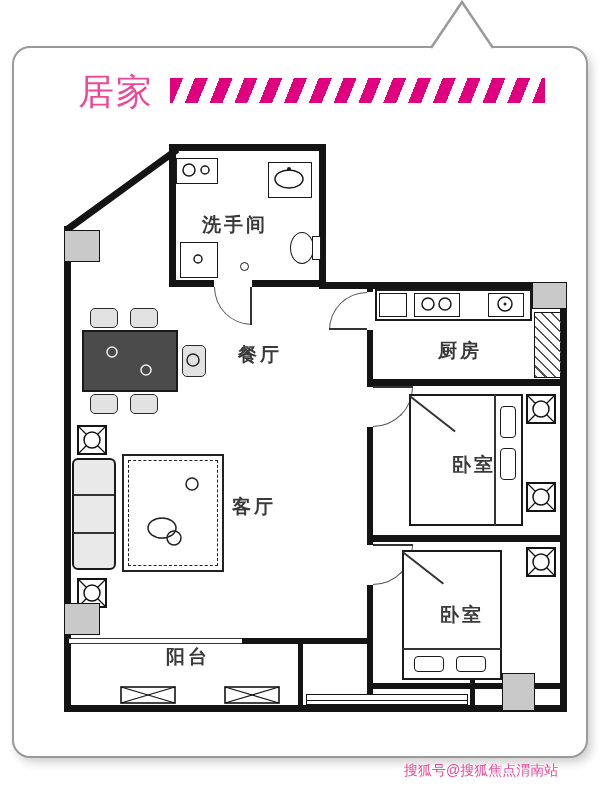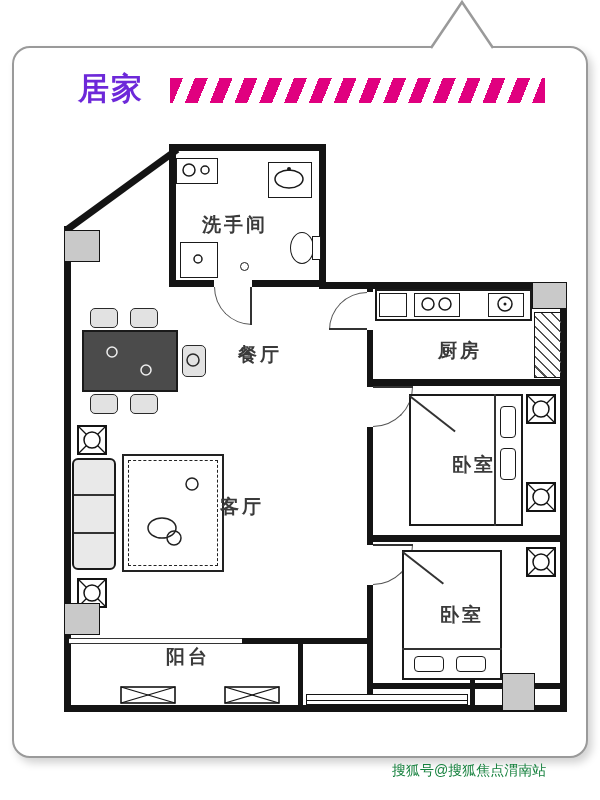--- a/index.html
+++ b/index.html
@@ -4,21 +4,21 @@
 <style>
   html,body{margin:0;padding:0;background:#fff;}
   .page{position:relative;width:600px;height:800px;background:#ffffff;overflow:hidden;
         font-family:"Liberation Sans",sans-serif;}
   .abs{position:absolute;box-sizing:border-box;}
   
   .card{left:12px;top:46px;width:576px;height:712px;background:#fff;border:2px solid #9a9a9a;
         border-radius:18px;box-shadow:4px 5px 9px rgba(0,0,0,.18);}
   .pointer{left:428px;top:0;width:68px;height:50px;z-index:3;}
   
-  .title{left:78px;top:68px;font-size:31px;font-weight:700;color:#6d28d9;letter-spacing:2px;z-index:4;}
+  .title{left:78px;top:68px;font-size:36px;font-weight:400;color:#ec4899;letter-spacing:2px;z-index:4;}
   .stripes{left:170px;top:78px;width:375px;height:25px;z-index:4;
            background:repeating-linear-gradient(112deg,var(--accent,#e0007f) 0 12px,#ffffff 12px 23px);}
   
   .plan{left:52px;top:142px;width:505px;height:585px;margin-left:12px;}
   .w{position:absolute;background:#141414;}
   .pier{position:absolute;background:#c9c9c9;border:1.5px solid #141414;box-sizing:border-box;z-index:2;}
   .fur{position:absolute;border:2px solid #1a1a1a;background:#fff;box-sizing:border-box;}
   .fur-thin{position:absolute;border:1.5px solid #1a1a1a;background:#fff;box-sizing:border-box;}
   .dark{background:#4b4b4b;}
   .lite{background:#e9e9e9;}
@@ -30,21 +30,21 @@
   .arc-tl{border-top:1.5px solid #555;border-left:1.5px solid #555;border-top-left-radius:100%;}
   .arc-br{border-right:1.5px solid #555;border-bottom:1.5px solid #555;border-bottom-right-radius:100%;}
   .flue{position:absolute;border:1.5px solid #141414;background:
         repeating-linear-gradient(45deg,#555 0 1.5px,transparent 1.5px 7px);box-sizing:border-box;}
   .dline{position:absolute;border:1.5px solid #141414;background:#fff;box-sizing:border-box;}
   .dline::after{content:"";position:absolute;left:0;right:0;top:50%;height:1.5px;background:#141414;}
   .slide{position:absolute;border-top:1.5px solid #333;border-bottom:1.5px solid #333;background:#fff;box-sizing:border-box;}
   .room-label{position:absolute;font-size:19px;font-weight:600;color:#3a3a3a;letter-spacing:3px;z-index:5;white-space:nowrap;}
   .rug{position:absolute;border:2px solid #222;box-sizing:border-box;}
   .rug-inner{position:absolute;left:4px;top:4px;right:4px;bottom:4px;border:1.5px dashed #222;}
-  .watermark{left:392px;top:762px;font-size:14px;color:#15803d;z-index:6;}
+  .watermark{left:404px;top:762px;font-size:14px;color:#ec4899;z-index:6;}
   svg{display:block;}
 </style>
 </head>
 <body>
 
 <div class="page">
 
   <div class="abs card"></div>
   <svg class="abs pointer" width="68" height="50" viewBox="0 0 68 50">
     <polyline points="3,48 34,2 65,48" fill="#ffffff" stroke="#9a9a9a" stroke-width="2.5"></polyline>
@@ -222,19 +222,19 @@
           <line x1="1" y1="1" x2="55" y2="17" stroke="#141414" stroke-width="1.2"></line>
           <line x1="55" y1="1" x2="1" y2="17" stroke="#141414" stroke-width="1.2"></line>
         </svg>
     </div>
     <div class="dline" style="left:242px;top:552px;width:162px;height:11px;"></div>
 
     <div class="room-label" style="left:138px;top:70px;">洗手间</div>
     <div class="room-label" style="left:174px;top:200px;">餐厅</div>
     <div class="room-label" style="left:374px;top:196px;">厨房</div>
     <div class="room-label" style="left:388px;top:310px;">卧室</div>
-    <div class="room-label" style="left:156px;top:352px;">客厅</div>
+    <div class="room-label" style="left:168px;top:352px;">客厅</div>
     <div class="room-label" style="left:376px;top:460px;">卧室</div>
     <div class="room-label" style="left:102px;top:502px;">阳台</div>
   </div>
 
   <div class="abs watermark">搜狐号@搜狐焦点渭南站</div>
 </div>
 
 </body></html>

